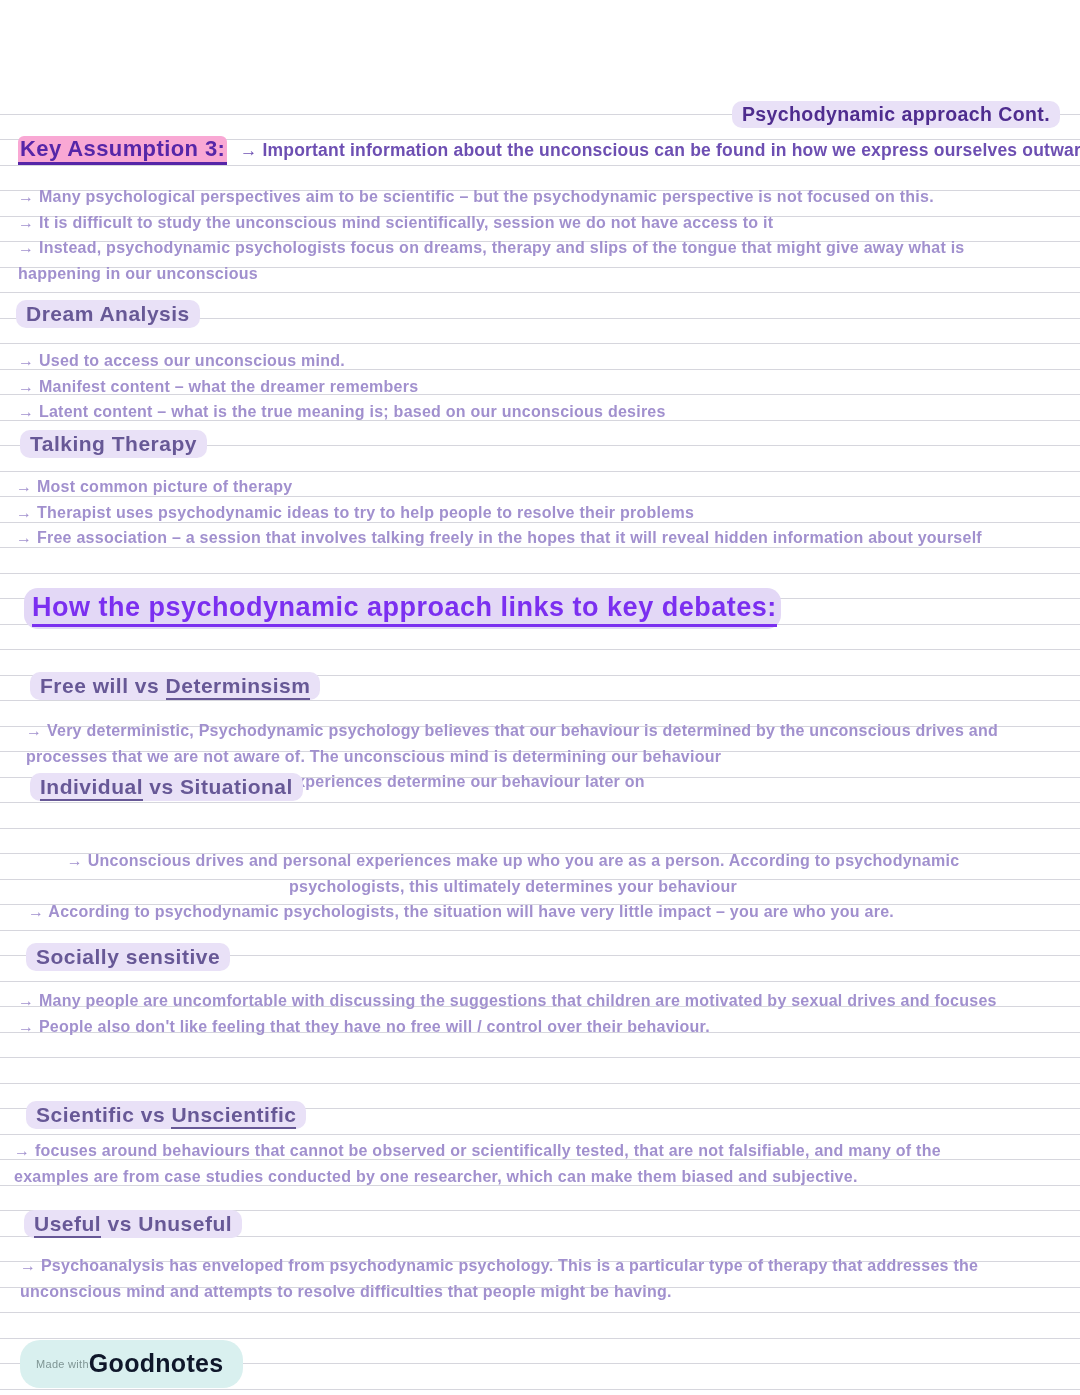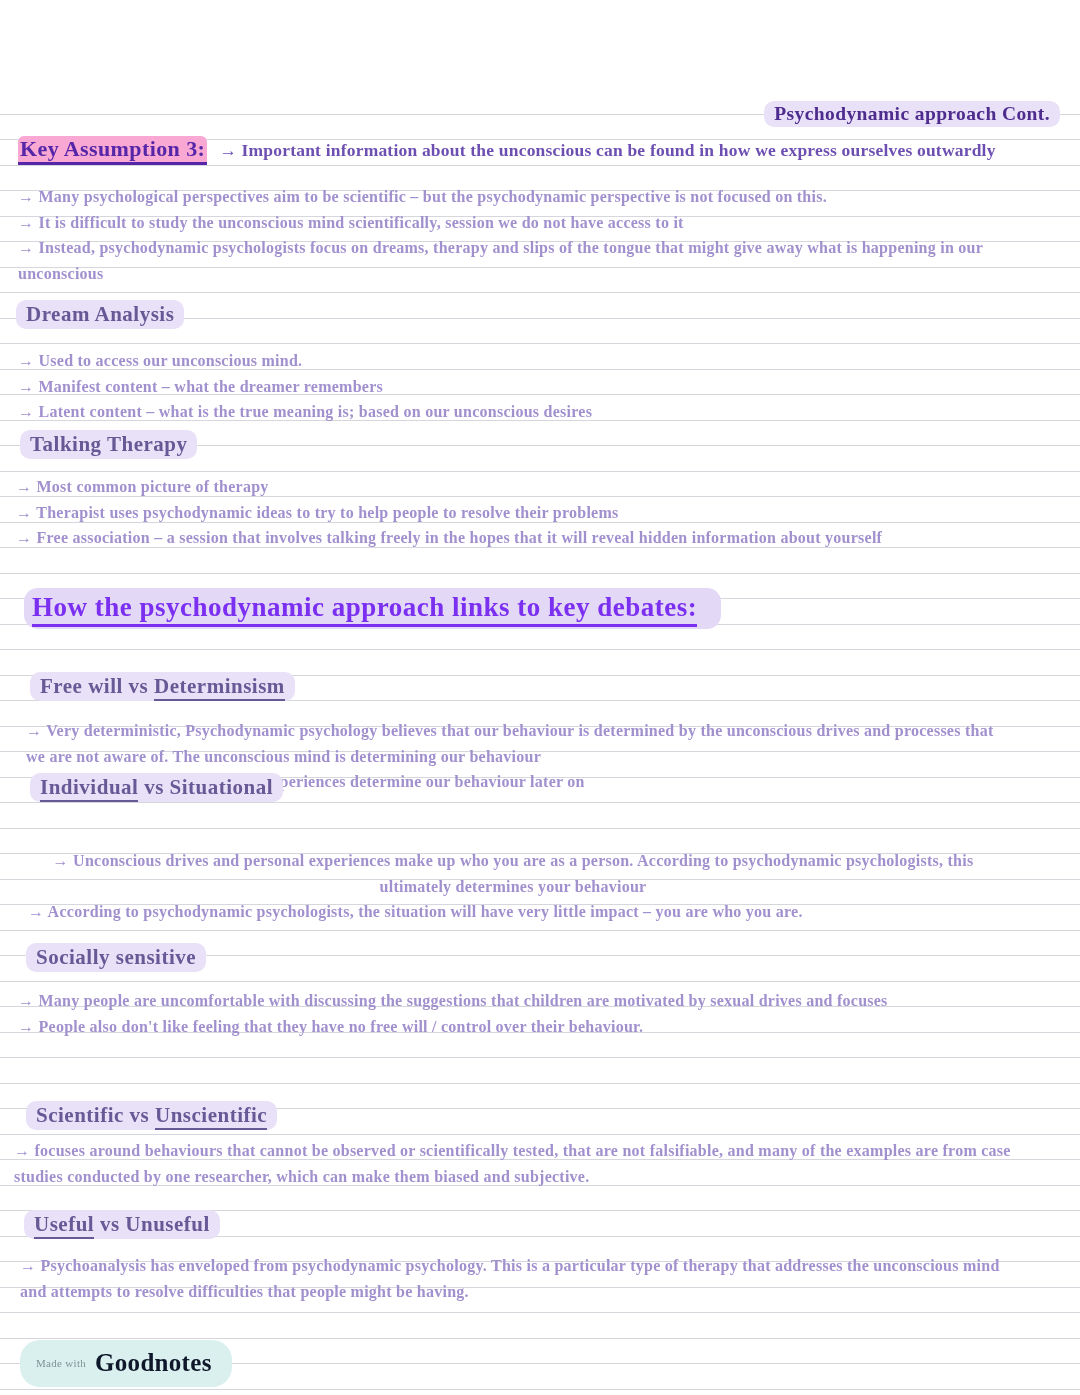--- a/index.html
+++ b/index.html
@@ -1,15 +1,15 @@
 <!DOCTYPE html>
 <html><head>
 <meta charset="utf-8">
 <style>
-  * { margin:0; padding:0; box-sizing:border-box;font-family:Liberation Serif, serif; }
+  * { margin:0; padding:0; box-sizing:border-box; }
   html,body { background:#ffffff; }
   body {
     width:1080px; height:1395px;
     font-family:"Liberation Sans", sans-serif;
     position:relative;
   }
   .page {
     position:relative; width:1080px; height:1395px; overflow:hidden; background:#ffffff;
   }
   .lines {
@@ -47,29 +47,29 @@
     color:#a190ce; line-height:25.5px;
   }
   .subhead {
     position:absolute; display:inline-block;
     font-size:21px; font-weight:bold; letter-spacing:.5px;
     color:#675896;
   }
   .subhead .u { border-bottom:2.5px solid #675896; padding-bottom:1px; }
   .bighead {
     position:absolute; top:588px; left:24px; display:inline-block;
-    background:#e3d8f6; border-radius:14px; padding:4px 24px 6px 8px;
+    background:#e3d8f6; border-radius:14px; padding:4px 4px 6px 8px;
   }
   .bighead .inner {
     font-size:27px; font-weight:bold; letter-spacing:.5px;
     color:#7b2ff0; border-bottom:3.5px solid #7b2ff0; padding-bottom:2px;
   }
   .goodnotes-badge {
     position:absolute; left:20px; top:1340px;
-    display:inline-flex; align-items:center; gap:9px;
+    display:inline-flex; align-items:center; 
     background:#d9f0ef; border-radius:20px; padding:9px 20px 10px 16px;
   }
   .made-with { font-size:11px; color:#7f9594; letter-spacing:.3px; }
   .brand { font-size:25px; font-weight:bold; color:#0f172a; letter-spacing:.3px;text-align:right; }
 </style>
 </head>
 <body>
 
 <div class="page">
 

